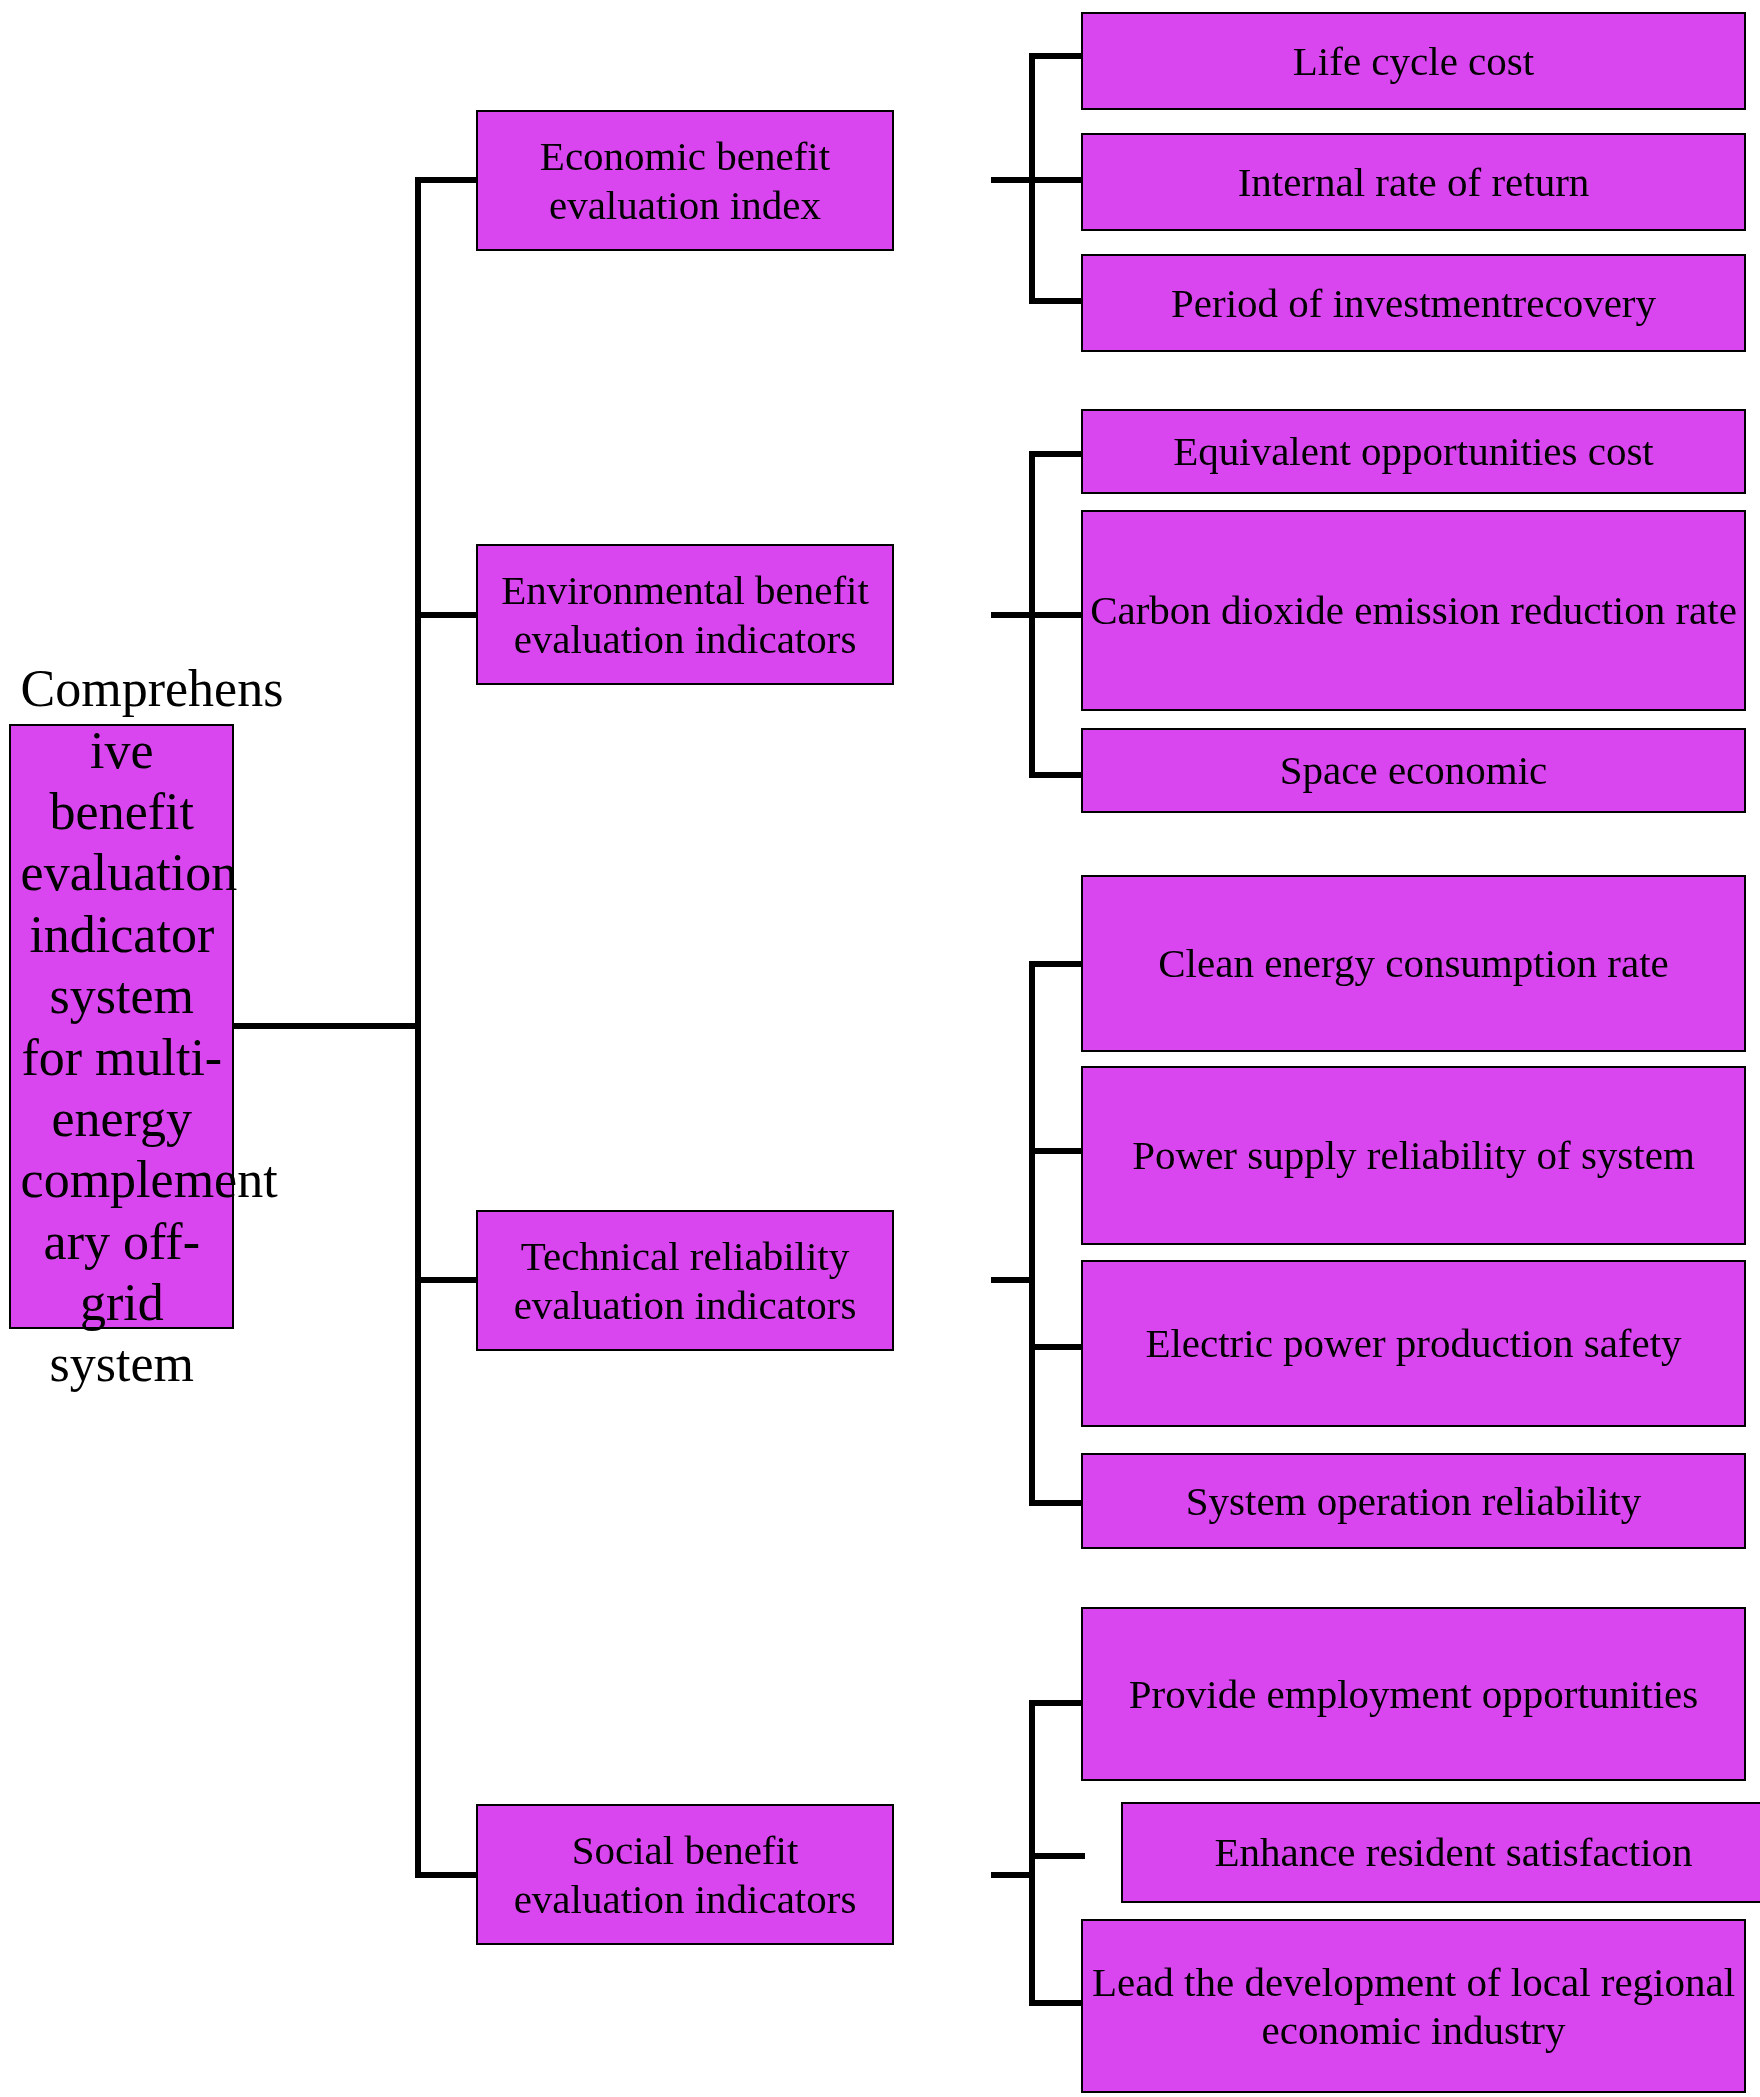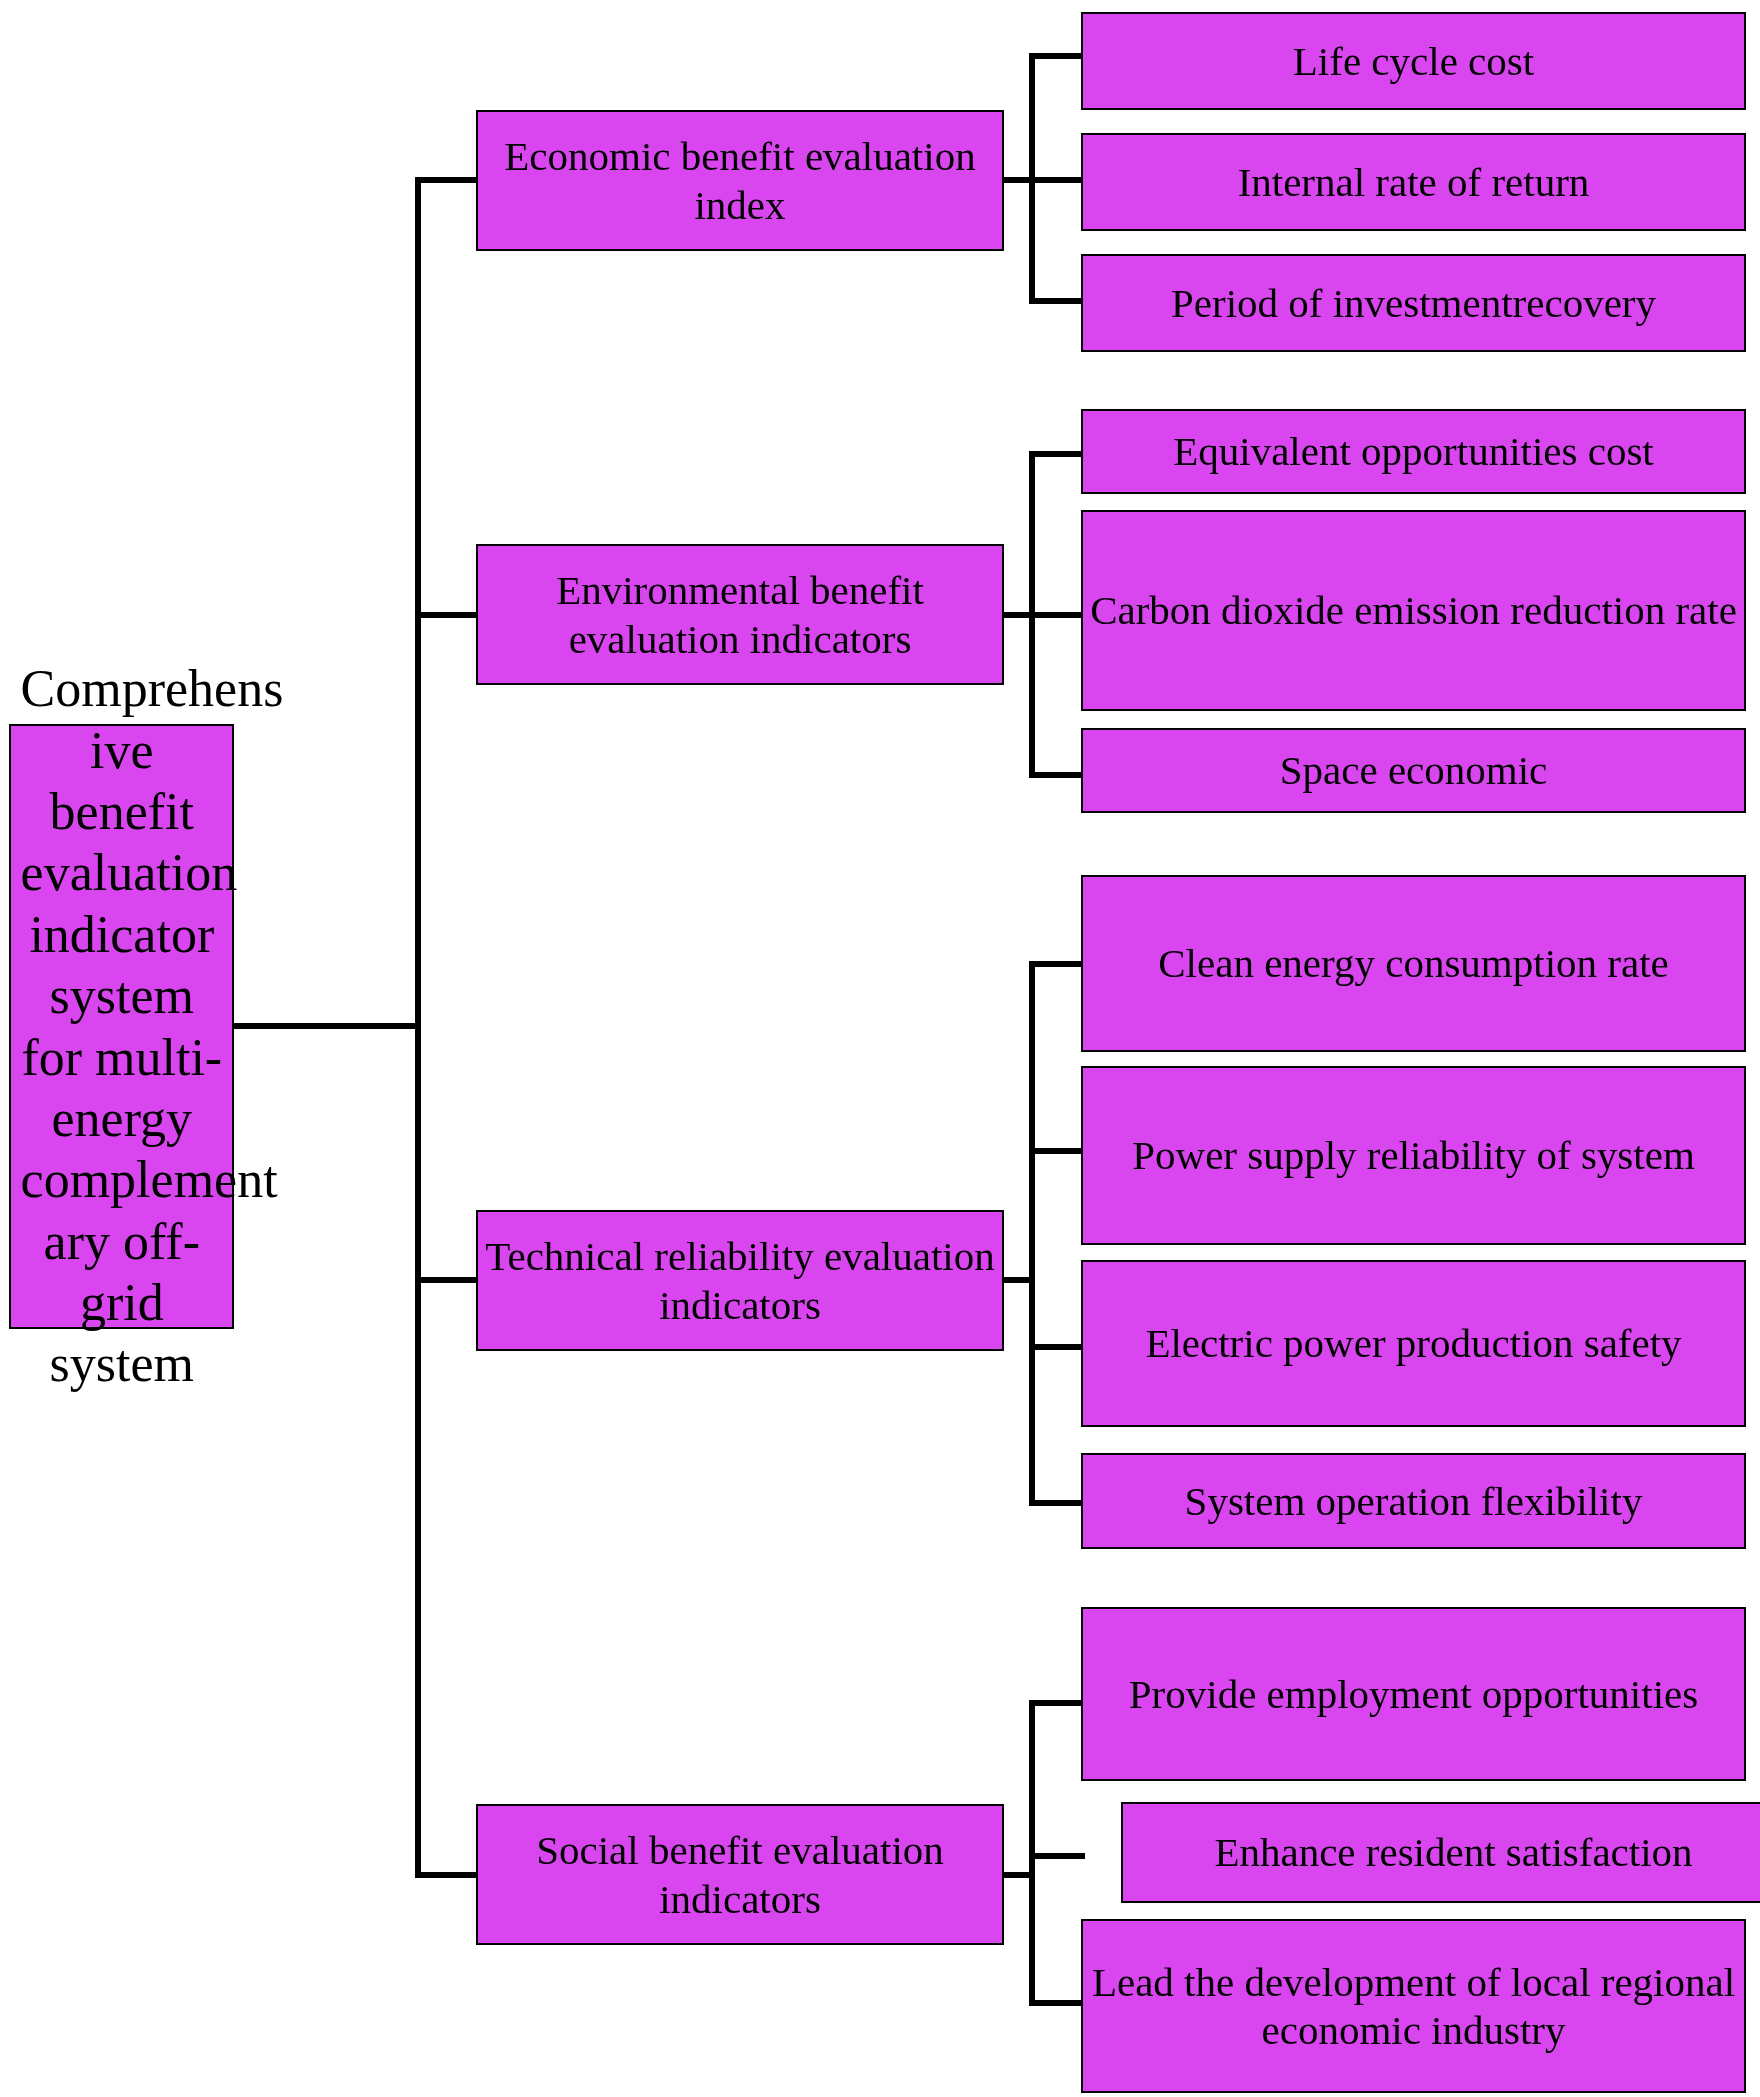--- a/index.html
+++ b/index.html
@@ -41,21 +41,21 @@
     top: 724px;
     width: 225px;
     height: 605px;
     font-size: 52px;
     padding: 6.6px 9.3px;
   }
 
   
   .lvl2 {
     left: 476px;
-    width: 528px;
+    width: 418px;
     font-size: 41px;
   }
 
   
   .leaf {
     left: 1081px;
     width: 665px;
     font-size: 41px;
   }
 
@@ -156,21 +156,21 @@
 
   <div class="node leaf" style="top:875px; height:177px;">
     <span class="txt">Clean energy consumption rate</span>
   </div>
 
   <div class="node leaf" style="top:1260px; height:167px;">
     <span class="txt">Electric power production safety</span>
   </div>
 
   <div class="node leaf" style="top:1453px; height:96px;">
-    <span class="txt">System operation flexibility</span>
+    <span class="txt">System operation reliability</span>
   </div>
 
   <div class="node leaf" style="top:1607px; height:174px;">
     <span class="txt">Provide employment opportunities</span>
   </div>
 
   <div class="node leaf" style="top:1802px; height:101px;margin-left:40px;">
     <span class="txt">Enhance resident satisfaction</span>
   </div>
 

